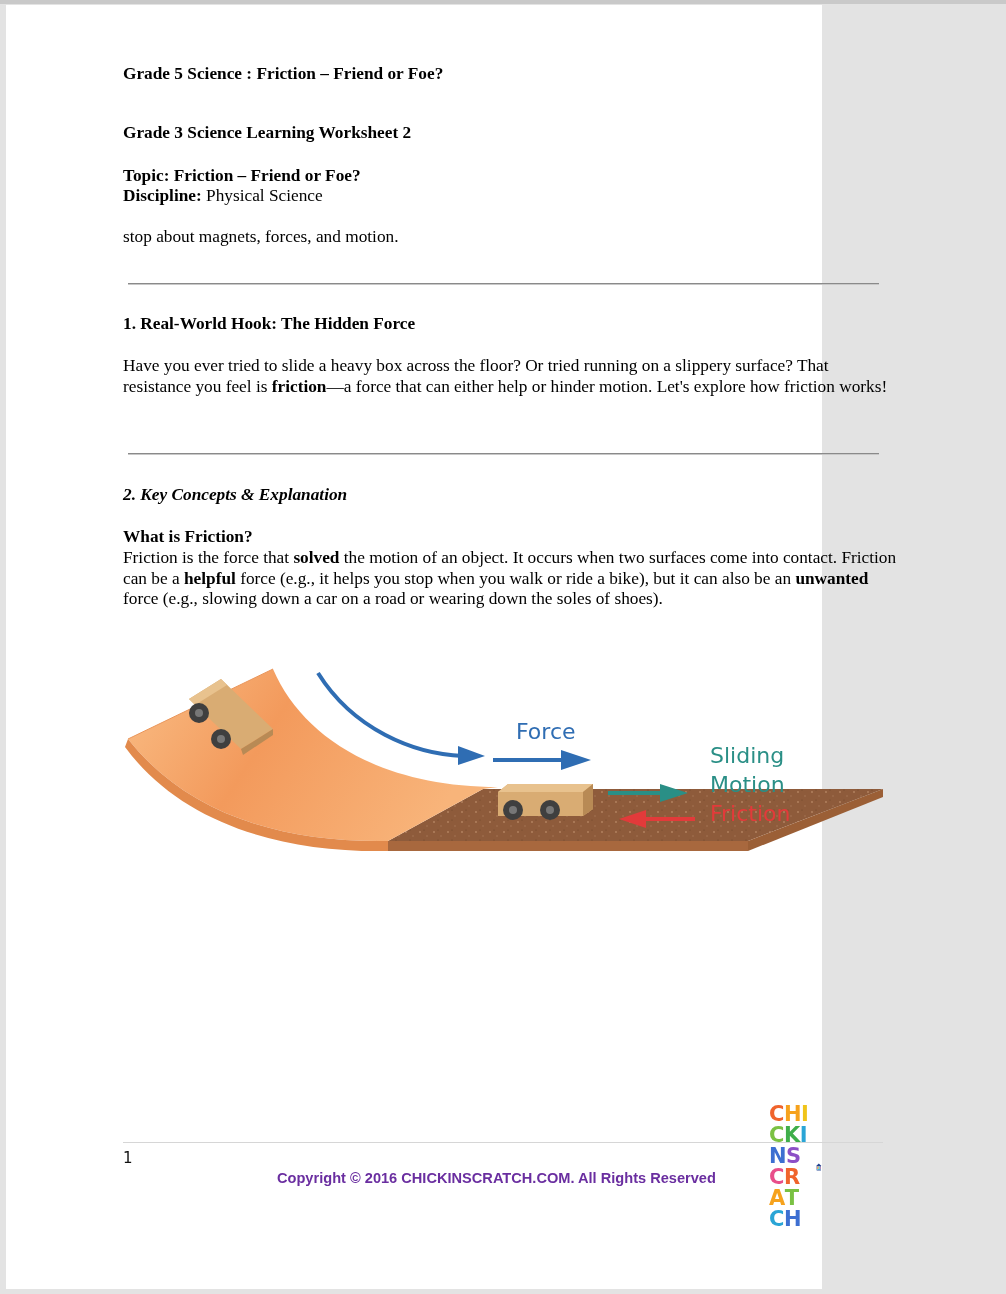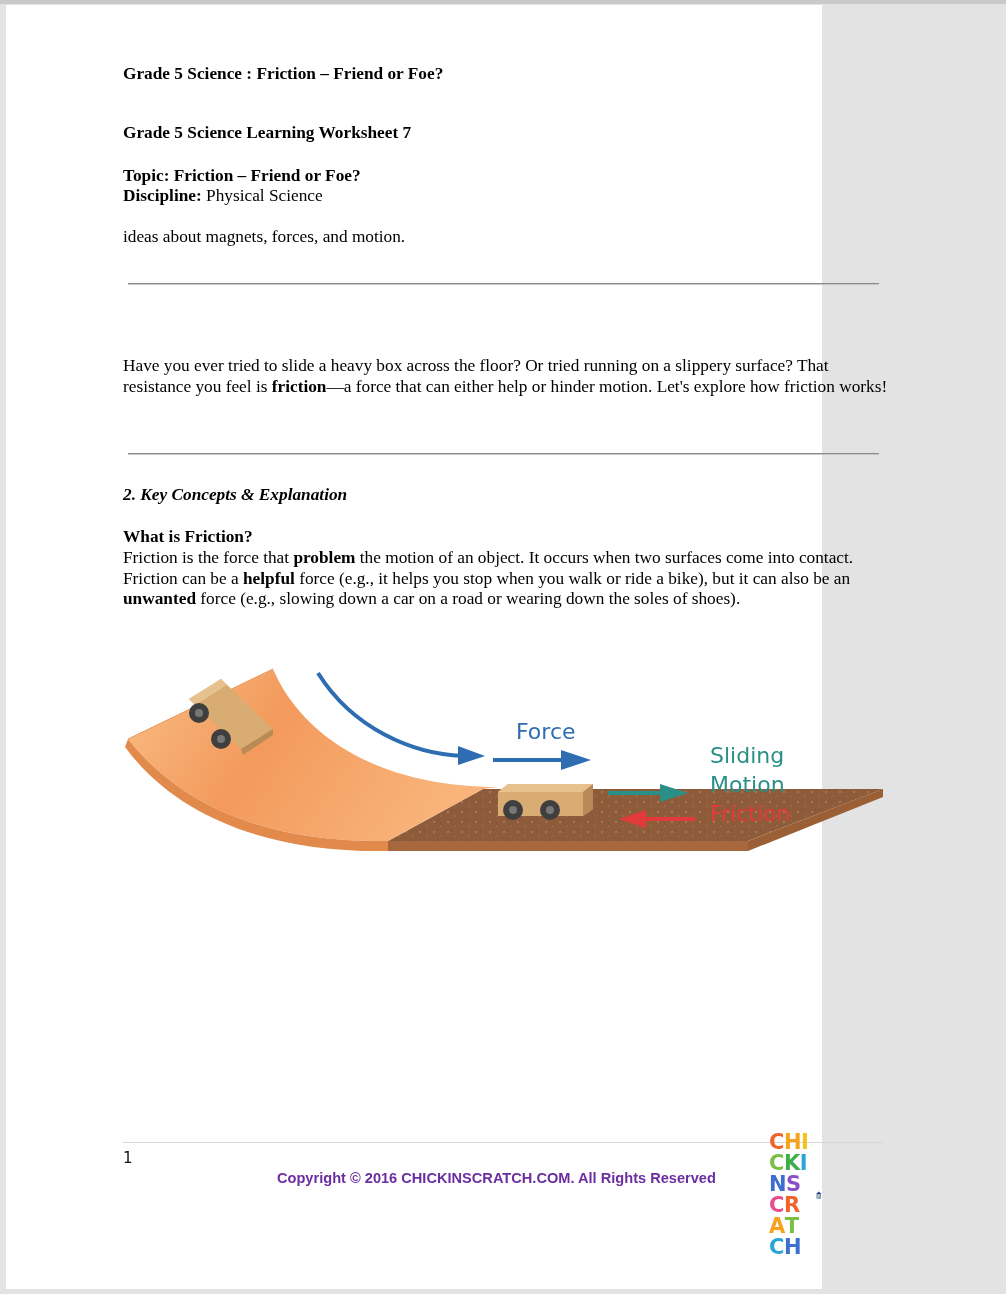--- a/index.html
+++ b/index.html
@@ -11,59 +11,60 @@
       background: #ffffff;
     }
     .t { position: absolute; left: 117px; font-size: 17.3px; line-height: 20.5px; white-space: nowrap; }
     .b { font-weight: bold; }
     .para { position: absolute; left: 117px; width: 770px; font-size: 17.3px; line-height: 20.6px; }
     .hr { position: absolute; left: 122px; width: 751px; height: 2px; background: #8a8a8a; border-bottom: 1px solid #c8c8c8; }
     .figure { position: absolute; left: 117px; top: 624px; width: 766px; height: 232px; }
     .footer-line { position: absolute; left: 117px; top: 1137px; width: 760px; height: 1px; background: #d6d6d6; }
     .page-num { position: absolute; left: 117px; top: 1144px; font-family: "DejaVu Sans", sans-serif; font-size: 15px; color: #111; }
     .copyright { position: absolute; left: 271px; top: 1165px; font-family: "Liberation Sans", "DejaVu Sans", sans-serif; font-weight: bold; font-size: 14.6px; color: #6a2ea0; white-space: nowrap; }
-    .logo { position: absolute; left: 763px; top: 1142px; height: 40px; display: flex; align-items: center; margin-top: 28px; }
+    .logo { position: absolute; left: 763px; top: 1142px; height: 40px; display: flex; align-items: center; }
     .logo-text { font-family: "DejaVu Sans", sans-serif; font-weight: bold; font-size: 21px; letter-spacing: -0.5px; line-height: 1; }
     .logo-text span { display: inline-block; }
     .house { margin-left: 4px; }
   </style>
 </head>
 <body>
 
 <div class="topbar"></div>
 
 <div class="page">
 
   <div class="t b" style="top:59px;">Grade 5 Science : Friction – Friend or Foe?</div>
 
-  <div class="t b" style="top:118px;">Grade 5 Science Learning Worksheet 7</div>
+  <div class="t b" style="top:118px;">Grade 3 Science Learning Worksheet 2</div>
 
   <div class="t b" style="top:161px;">Topic: Friction – Friend or Foe?</div>
 
   <div class="t" style="top:181px;">
     <span class="b">Discipline:</span><span> Physical Science</span>
   </div>
 
-  <div class="t" style="top:222px;">ideas about magnets, forces, and motion.</div>
+  <div class="t" style="top:222px;">stop about magnets, forces, and motion.</div>
 
   <div class="hr" style="top:278px;"></div>
 
+  <div class="t b" style="top:309px;">1. Real-World Hook: The Hidden Force</div>
 
   <div class="para" style="top:351px;">
     <span>Have you ever tried to slide a heavy box across the floor? Or tried running on a slippery surface? That resistance you feel is </span><b>friction</b><span>—a force that can either help or hinder motion. Let's explore how friction works!</span>
   </div>
 
   <div class="hr" style="top:448px;"></div>
 
   <div class="t b" style="top:480px;font-style:italic;">2. Key Concepts &amp; Explanation</div>
 
   <div class="t b" style="top:522px;">What is Friction?</div>
 
   <div class="para" style="top:543px; width:775px;">
-    <span>Friction is the force that </span><b>problem</b><span> the motion of an object. It occurs when two surfaces come into contact. Friction can be a </span><b>helpful</b><span> force (e.g., it helps you stop when you walk or ride a bike), but it can also be an </span><b>unwanted</b><span> force (e.g., slowing down a car on a road or wearing down the soles of shoes).</span>
+    <span>Friction is the force that </span><b>solved</b><span> the motion of an object. It occurs when two surfaces come into contact. Friction can be a </span><b>helpful</b><span> force (e.g., it helps you stop when you walk or ride a bike), but it can also be an </span><b>unwanted</b><span> force (e.g., slowing down a car on a road or wearing down the soles of shoes).</span>
   </div>
 
   <div class="figure">
     <svg width="766" height="232" viewBox="0 0 766 232">
       <defs>
         <linearGradient id="rampGrad" x1="0" y1="0" x2="1" y2="0.3">
           <stop offset="0" stop-color="#f9bd85"></stop>
           <stop offset="0.45" stop-color="#f39a5c"></stop>
           <stop offset="1" stop-color="#f8b47a"></stop>
         </linearGradient>

